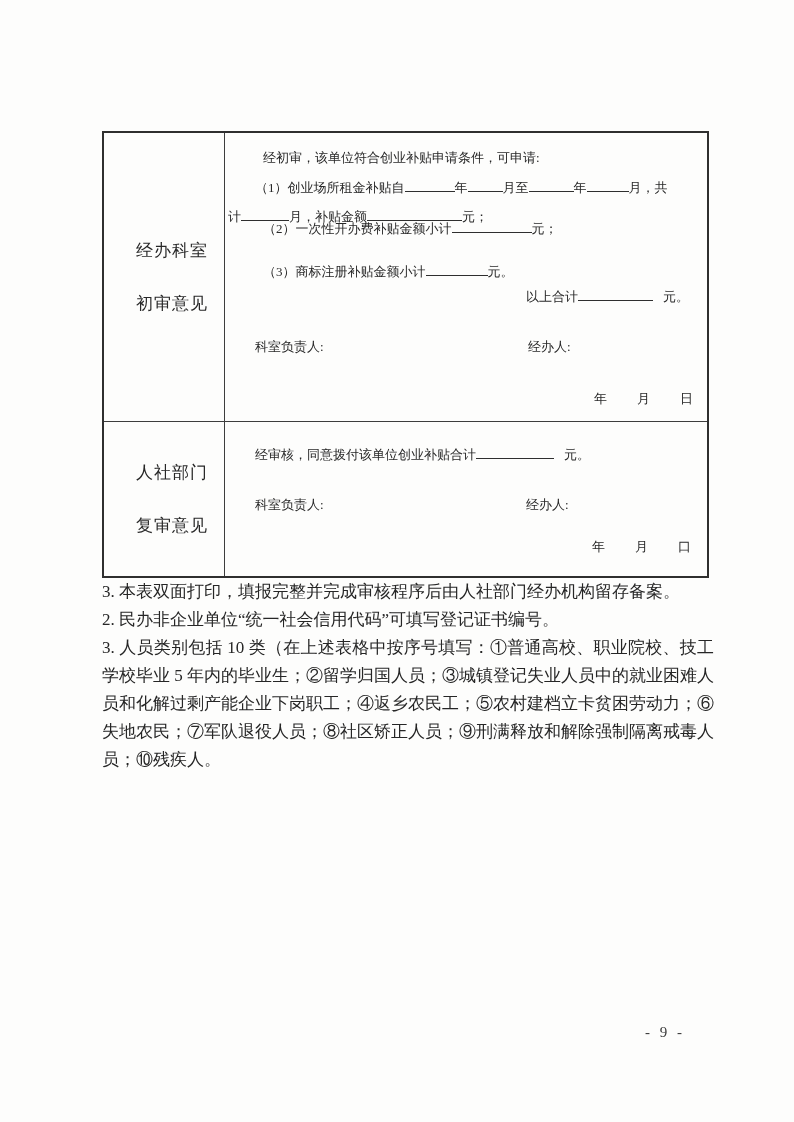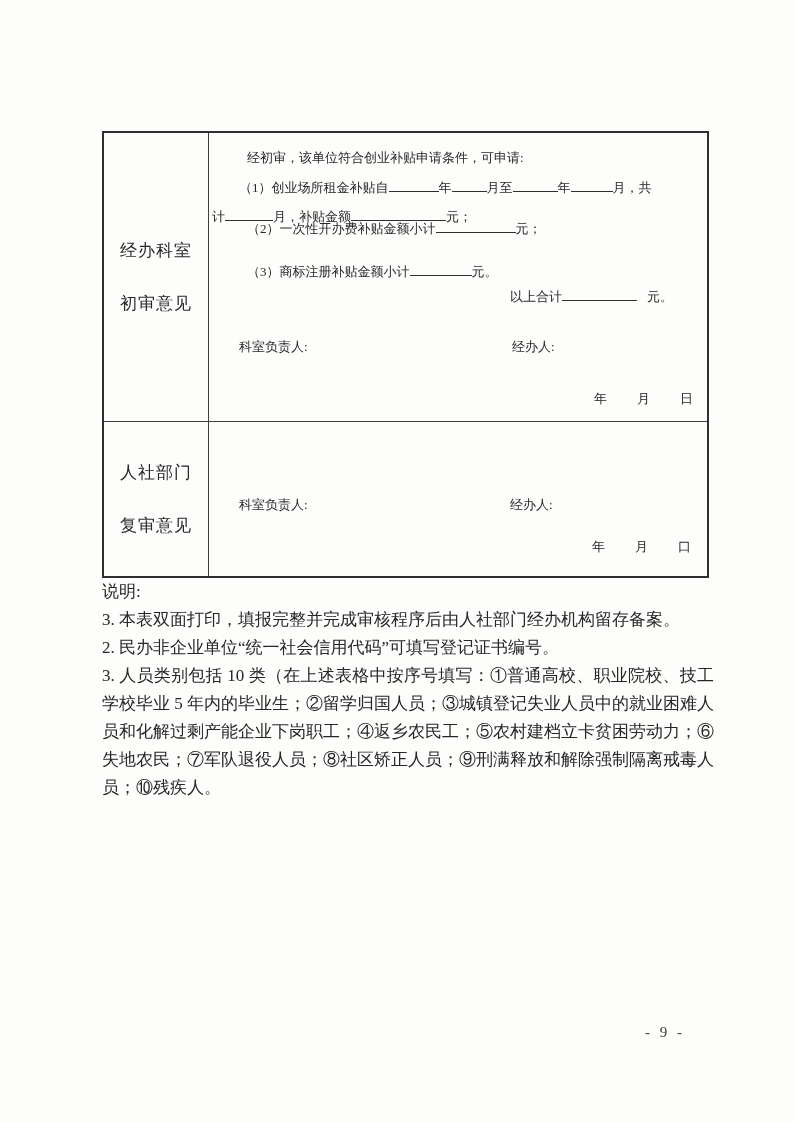--- a/index.html
+++ b/index.html
@@ -20,21 +20,21 @@
   }
   .trow{display:flex;box-sizing:border-box;}
   .trow.r1{height:289px;border-bottom:1.5px solid #3d3d3d;}
   .trow.r2{flex:1;}
   .hcell{
     width:104px;flex:0 0 104px;
     border-right:1.5px solid #3d3d3d;
     display:flex;flex-direction:column;
     align-items:center;justify-content:center;
     gap:30px;
-    font-size:17px;letter-spacing:1px;
+    font-size:17px;letter-spacing:1px;padding-left:16px;
   }
   .ccell{position:relative;flex:1;font-size:13px;}
   .ln{position:absolute;white-space:nowrap;line-height:28px;}
   .blank{
     display:inline-block;
     border-bottom:1px solid #2f2f2f;
     height:15px;
     vertical-align:baseline;
   }
   .w50{width:50px}.w35{width:35px}.w45{width:45px}.w42{width:42px}
@@ -107,39 +107,41 @@
       </div>
     </div>
 
     <div class="trow r2">
       <div class="hcell">
         <span>人社部门</span>
         <span>复审意见</span>
       </div>
       <div class="ccell">
 
+        <div class="ln" style="top:19px;left:30px;">
+          <span>经审核，同意拨付该单位创业补贴合计</span><span class="blank w78 gap"></span><span>元。</span>
+        </div>
 
         <div>
           <span class="sp" style="top:69px;left:30px;">科室负责人:</span>
           <span class="sp" style="top:69px;left:301px;">经办人:</span>
         </div>
 
         <div class="ln date-ln" style="top:111px;right:16px;">
           <span>年</span>
           <span>月</span>
           <span>口</span>
         </div>
 
       </div>
     </div>
 
   </div>
 
   <div class="notes">
-    <p>说明:</p>
     <p>3. 本表双面打印，填报完整并完成审核程序后由人社部门经办机构留存备案。</p>
     <p>2. 民办非企业单位“统一社会信用代码”可填写登记证书编号。</p>
     <p>3. 人员类别包括 10 类（在上述表格中按序号填写：①普通高校、职业院校、技工学校毕业 5 年内的毕业生；②留学归国人员；③城镇登记失业人员中的就业困难人员和化解过剩产能企业下岗职工；④返乡农民工；⑤农村建档立卡贫困劳动力；⑥失地农民；⑦军队退役人员；⑧社区矫正人员；⑨刑满释放和解除强制隔离戒毒人员；⑩残疾人。</p>
   </div>
 
   <div class="pagenum">- 9 -</div>
 
 </div>
 
 </body></html>

